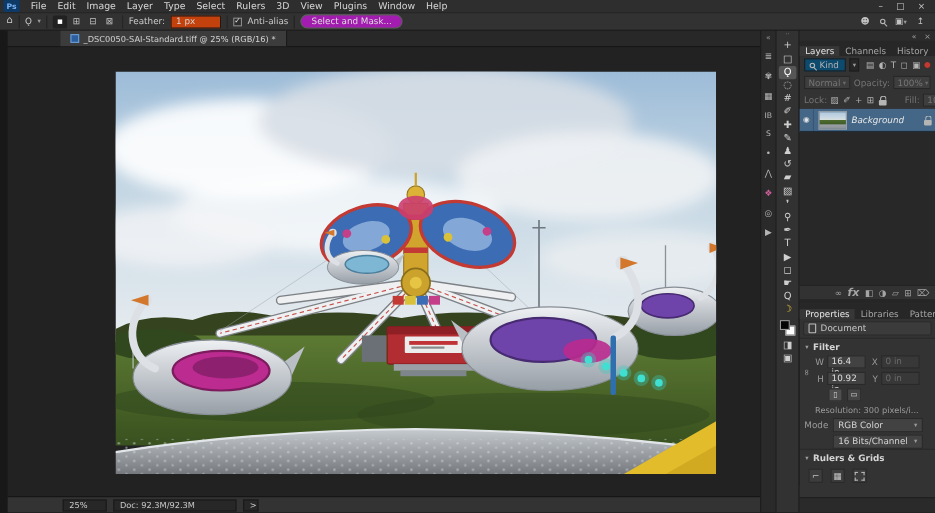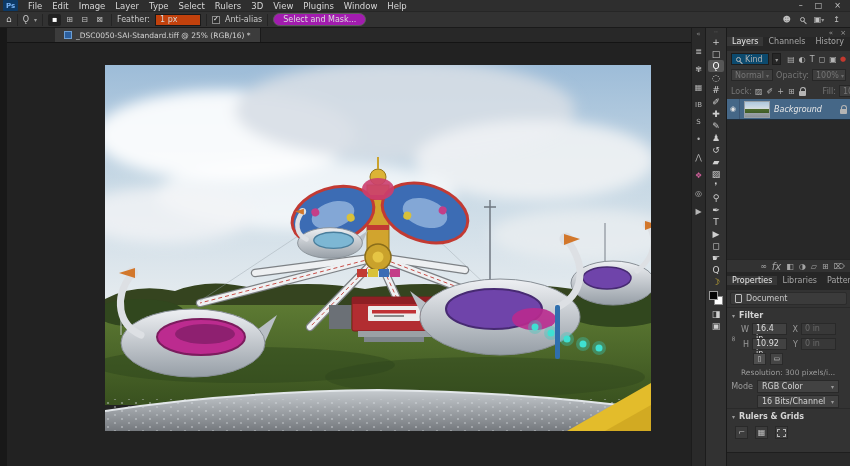--- a/index.html
+++ b/index.html
@@ -54,21 +54,21 @@
   .grip{font-size:6px;color:#7a7a7a;height:7px;line-height:5px}
   .tool{height:12px;width:16px;display:flex;align-items:center;justify-content:center;border-radius:2px}
   .tool.active{background:#565656;color:#fff}
   .swatches{position:relative;width:14px;height:14px;margin:3px 0;flex:none}
   .sw-back{position:absolute;right:0;bottom:0;width:9px;height:9px;background:#fff;border:1px solid #8a8a8a}
   .sw-front{position:absolute;left:0;top:0;width:9px;height:9px;background:#050505;border:1px solid #9a9a9a}
 
   
   .panels{width:124px;background:#333;border-left:1px solid #1a1a1a;display:flex;flex-direction:column;font-size:8px;color:#c6c6c6}
   .dockhead{height:9px;background:#2c2c2c;display:flex;justify-content:flex-end;gap:7px;align-items:center;padding:0 4px;color:#9a9a9a;font-size:7px}
-  .ptabs{height:14px;background:#272727;display:flex;align-items:flex-start;color:#a5a5a5;flex:none}
+  .ptabs{height:14px;background:#272727;display:flex;align-items:flex-end;color:#a5a5a5;flex:none}
   .ptab{padding:0 5px;display:flex;align-items:center;white-space:nowrap}
   .ptab.active{background:#373737;color:#e5e5e5}
   .prow{display:flex;align-items:center;gap:3px;padding:2px 4px;flex:none}
   .kindbox{background:#0c4a6e;border:1px solid #1d1d1d;display:flex;align-items:center;gap:4px;padding:0 4px;height:12px;width:46px;color:#b0b0b0}
   .caretbox{background:#272727;border:1px solid #1d1d1d;width:11px;height:12px;display:flex;align-items:center;justify-content:center}
   .ficons{display:flex;gap:4px;margin-left:3px;color:#b5b5b5}
   .ficons span{font-size:8px}
   .toggle-dot{margin-left:auto;font-size:7px}
   .selbox{background:#3e3e3e;border:1px solid #272727;height:12px;display:flex;align-items:center;justify-content:space-between;padding:0 3px;gap:2px;color:#c9c9c9}
   .dim{color:#757575}
@@ -78,21 +78,21 @@
   .css-lock::before{content:'';position:absolute;top:0;left:1px;width:4px;height:4px;border:1px solid #b5b5b5;border-bottom:none;border-radius:3px 3px 0 0}
   .css-lock::after{content:'';position:absolute;bottom:0;left:0;width:7px;height:5px;background:#b5b5b5;border-radius:1px}
   .layerlist{height:160px;background:#282828;flex:none}
   .layerrow{height:21px;background:#456787;display:flex;align-items:center;gap:4px;padding:0 3px 0 0;border-bottom:1px solid #1f2d3a}
   .eyebox{width:13px;align-self:stretch;display:flex;align-items:center;justify-content:center;border-right:1px solid #3a5573;color:#e2e2e2;font-size:7px}
   .thumb{width:26px;height:17px;border:1px solid #98a0a6;flex:none;
     background:linear-gradient(#aec8dd 0%,#cfdbe4 38%,#d9dfd9 46%,#4d6a2e 50%,#3f5c27 72%,#9aa1a7 76%,#8b9196 100%)}
   .lname{font-style:italic;color:#e8e8e8;font-size:8px}
   .layerrow .css-lock{margin-left:auto}
   .layerbar{height:13px;background:#323232;border-top:1px solid #242424;display:flex;align-items:center;justify-content:flex-end;gap:5px;padding:0 5px;color:#a5a5a5;font-size:8px;flex:none}
-  .fxi{font-style:italic;font-weight:normal;font-size:10px}
+  .fxi{font-style:italic;font-weight:bold;font-size:10px}
   .divider{height:4px;background:#262626;flex:none}
   .docrow{margin:2px 3px;background:#3b3b3b;border:1px solid #2b2b2b;border-radius:2px;height:13px;display:flex;align-items:center;gap:4px;padding:0 4px;flex:none}
   .page-ic{width:7px;height:9px;border:1px solid #bdbdbd;border-radius:1px}
   .sechead{display:flex;align-items:center;gap:4px;padding:3px 5px 2px;color:#d4d4d4;font-weight:bold;border-top:1px solid #2a2a2a;flex:none}
   .sechead .caret{font-weight:normal}
   .cgrid{position:relative;padding:1px 4px 2px 14px;display:flex;flex-direction:column;gap:3px;flex:none}
   .chain{position:absolute;left:3px;top:12px;color:#9a9a9a;font-size:8px}
   .crow{display:flex;align-items:center;gap:3px}
   .lab{width:8px;text-align:right;color:#9a9a9a}
   .inp{background:#424242;border:1px solid #292929;height:12px;line-height:10px;padding:0 3px;width:35px;color:#dedede}
@@ -359,20 +359,25 @@
 
           <rect x="450" y="240" width="5" height="54" rx="2" fill="#2f6fae"></rect>
 
           <path d="M0,366 L0,346 Q120,327 273,325 Q420,327 546,344 L546,366 Z" fill="url(#metal)"></path>
           <path d="M0,346 Q120,327 273,325 Q420,327 546,344" fill="none" stroke="#e2e6e9" stroke-width="2"></path>
           <rect x="0" y="334" width="546" height="32" fill="url(#dp)" opacity="0.5"></rect>
           <polygon points="546,366 462,366 546,318" fill="#e3bc2b"></polygon>
           <polygon points="546,366 500,366 546,340" fill="#c79f1d" opacity="0.6"></polygon>
         </svg>
       </div>
+      <div class="statusbar">
+        <span class="sfield" style="width:40px">25%</span>
+        <span class="sfield" style="width:112px">Doc: 92.3M/92.3M</span>
+        <span class="sfield" style="width:14px;text-align:center">&gt;</span>
+      </div>
     </div>
 
     <div class="dockstrip">
       <span style="font-size:7px;color:#8a8a8a">«</span>
       <span style="display:flex;flex-direction:column;gap:9px;align-items:center">
 
       <span>≣</span>
           <span>✾</span>
           <span>▦</span>
           <span class="b">IB</span>

